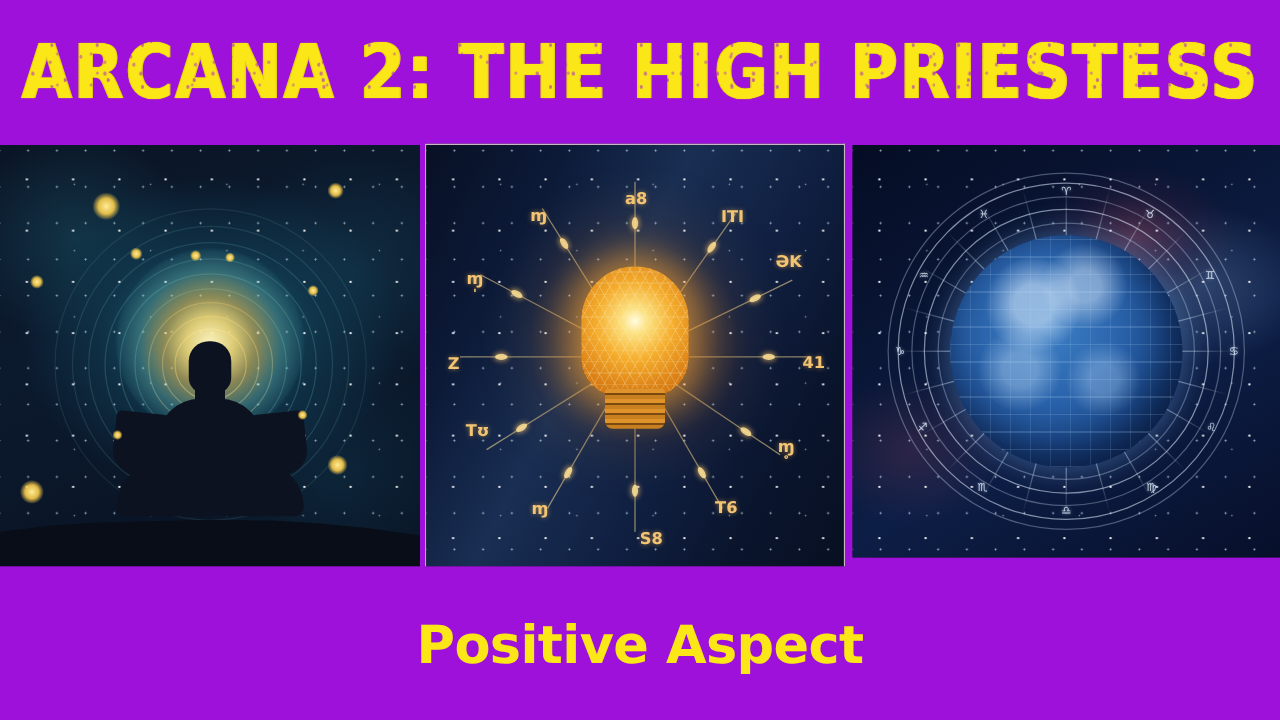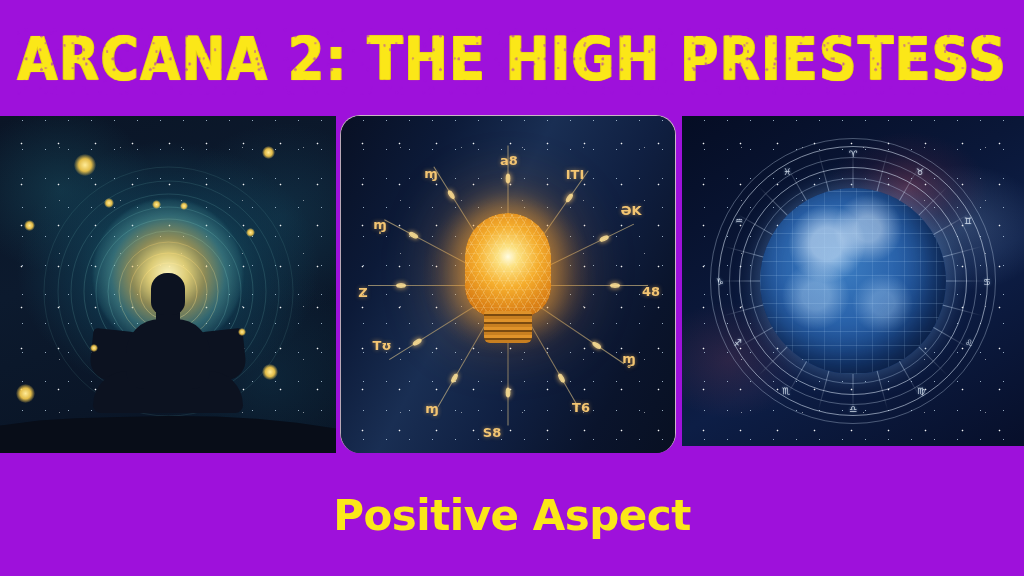--- a/index.html
+++ b/index.html
@@ -53,21 +53,21 @@
   }
 
   
   .panel{
     position:absolute; overflow:hidden;
     background:#0b1020;
   }
   #panel-meditation{ left:0;   top:116px; width:336px; height:337px; }
   #panel-bulb{      left:340px; top:115px; width:336px; height:338px;
                     border-top:1px solid #c9b7c4; border-right:1px solid #c9b7c4;
-                    border-left:1px solid #b9a8b6;border-radius:20px; }
+                    border-left:1px solid #b9a8b6; }
   #panel-zodiac{    left:682px; top:116px; width:342px; height:330px; }
 
   
   .p1-sky{
     position:absolute; inset:0;
     background:
       radial-gradient(ellipse 60% 50% at 50% 45%, rgba(30,110,125,.85) 0%, rgba(17,62,84,.55) 45%, rgba(8,20,38,0) 75%),
       radial-gradient(ellipse 40% 35% at 18% 22%, rgba(26,86,104,.45) 0%, rgba(8,20,38,0) 70%),
       radial-gradient(ellipse 45% 40% at 84% 30%, rgba(22,74,96,.40) 0%, rgba(8,20,38,0) 70%),
       radial-gradient(ellipse 50% 45% at 80% 78%, rgba(20,66,90,.35) 0%, rgba(8,20,38,0) 70%),
@@ -349,26 +349,26 @@
           <i></i>
         </div>
     </div>
 
     <div class="p2-bulb">
       <div class="p2-glass"></div>
       <div class="p2-base"></div>
     </div>
 
     <span class="glyph" style="left:168px;top:44px">a8</span>
-    <span class="glyph" style="left:234px;top:58px">ITI</span>
+    <span class="glyph" style="left:245px;top:58px">ITI</span>
     <span class="glyph" style="left:290px;top:94px">ƏK</span>
-    <span class="glyph" style="left:310px;top:175px">48</span>
+    <span class="glyph" style="left:310px;top:175px">41</span>
     <span class="glyph" style="left:288px;top:242px">ɱ̥</span>
     <span class="glyph" style="left:240px;top:291px">T6</span>
-    <span class="glyph" style="left:151px;top:316px">S8</span>
+    <span class="glyph" style="left:180px;top:316px">S8</span>
     <span class="glyph" style="left:91px;top:292px">ɱ</span>
     <span class="glyph" style="left:41px;top:229px">Tʊ</span>
     <span class="glyph" style="left:22px;top:176px">Z</span>
     <span class="glyph" style="left:39px;top:108px">ɱ̩</span>
     <span class="glyph" style="left:90px;top:57px">ɱ</span>
   </div>
 
   <div class="panel" id="panel-zodiac">
     <div class="p3-sky"></div>
     <div class="stars"></div>

